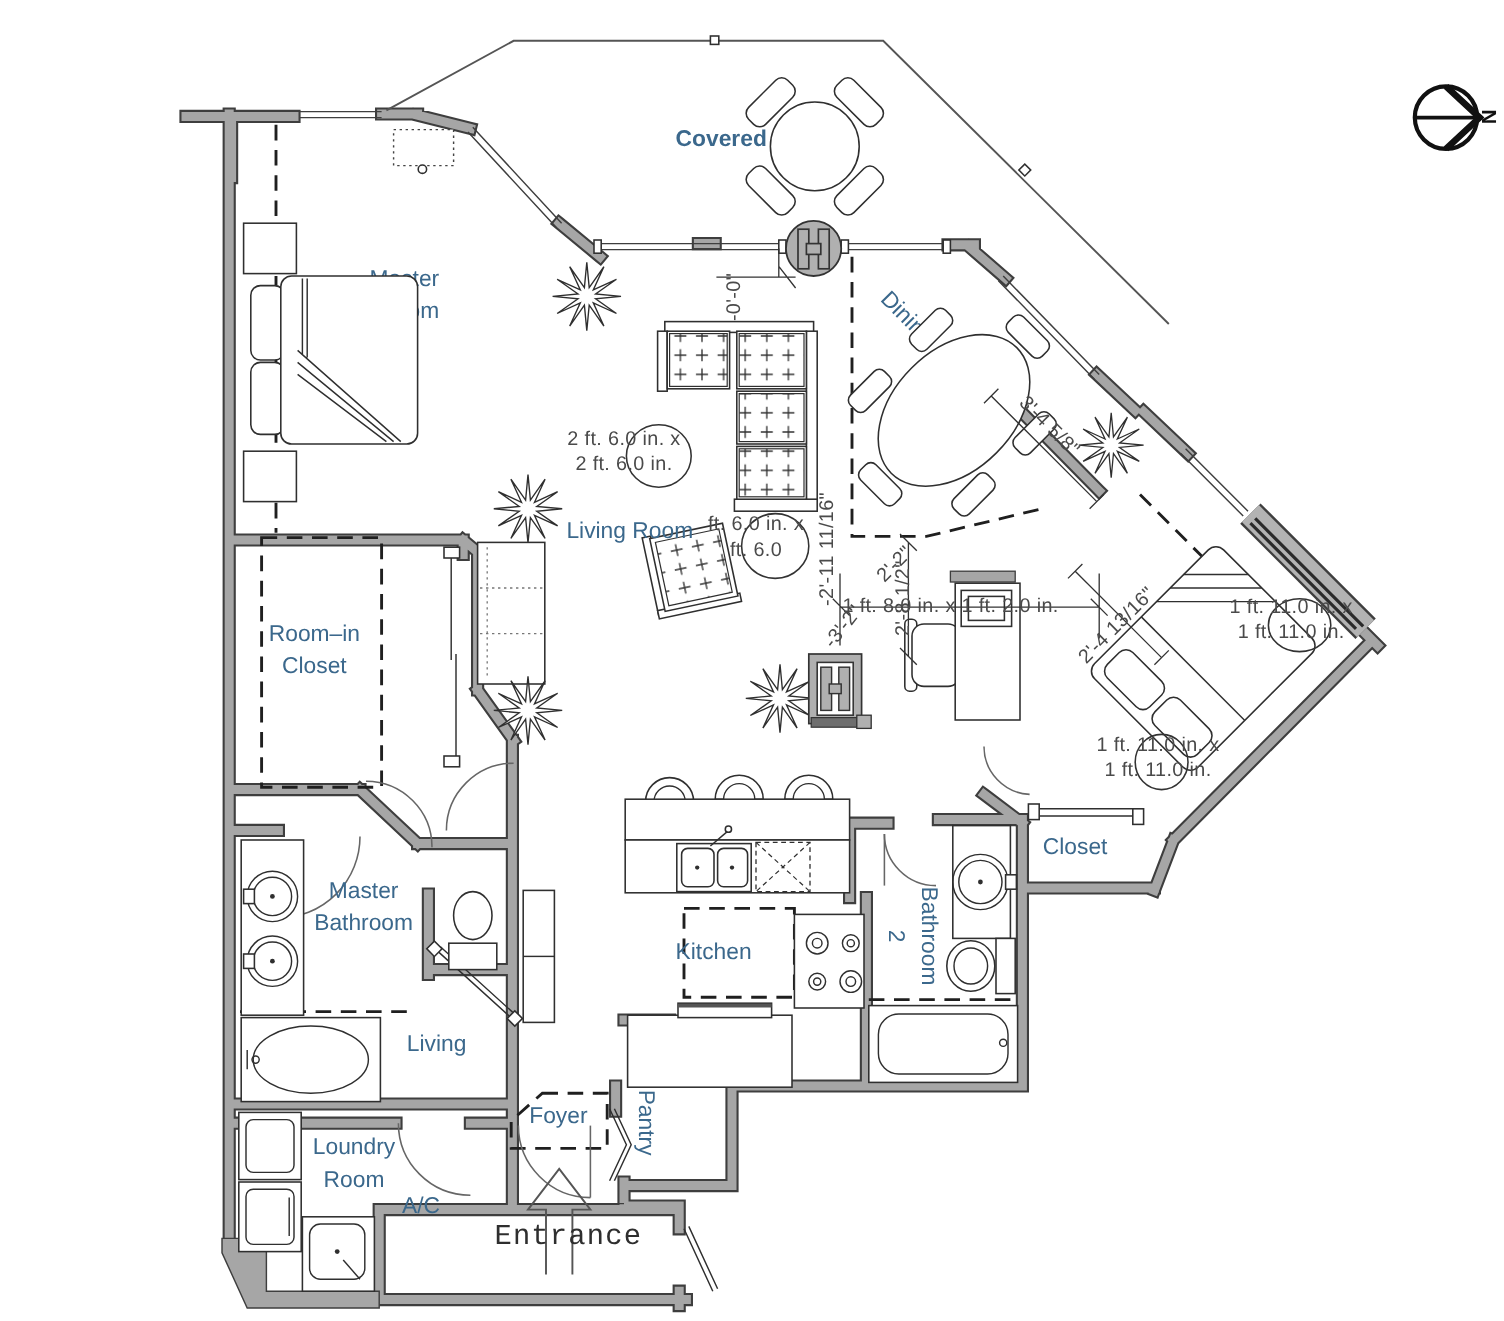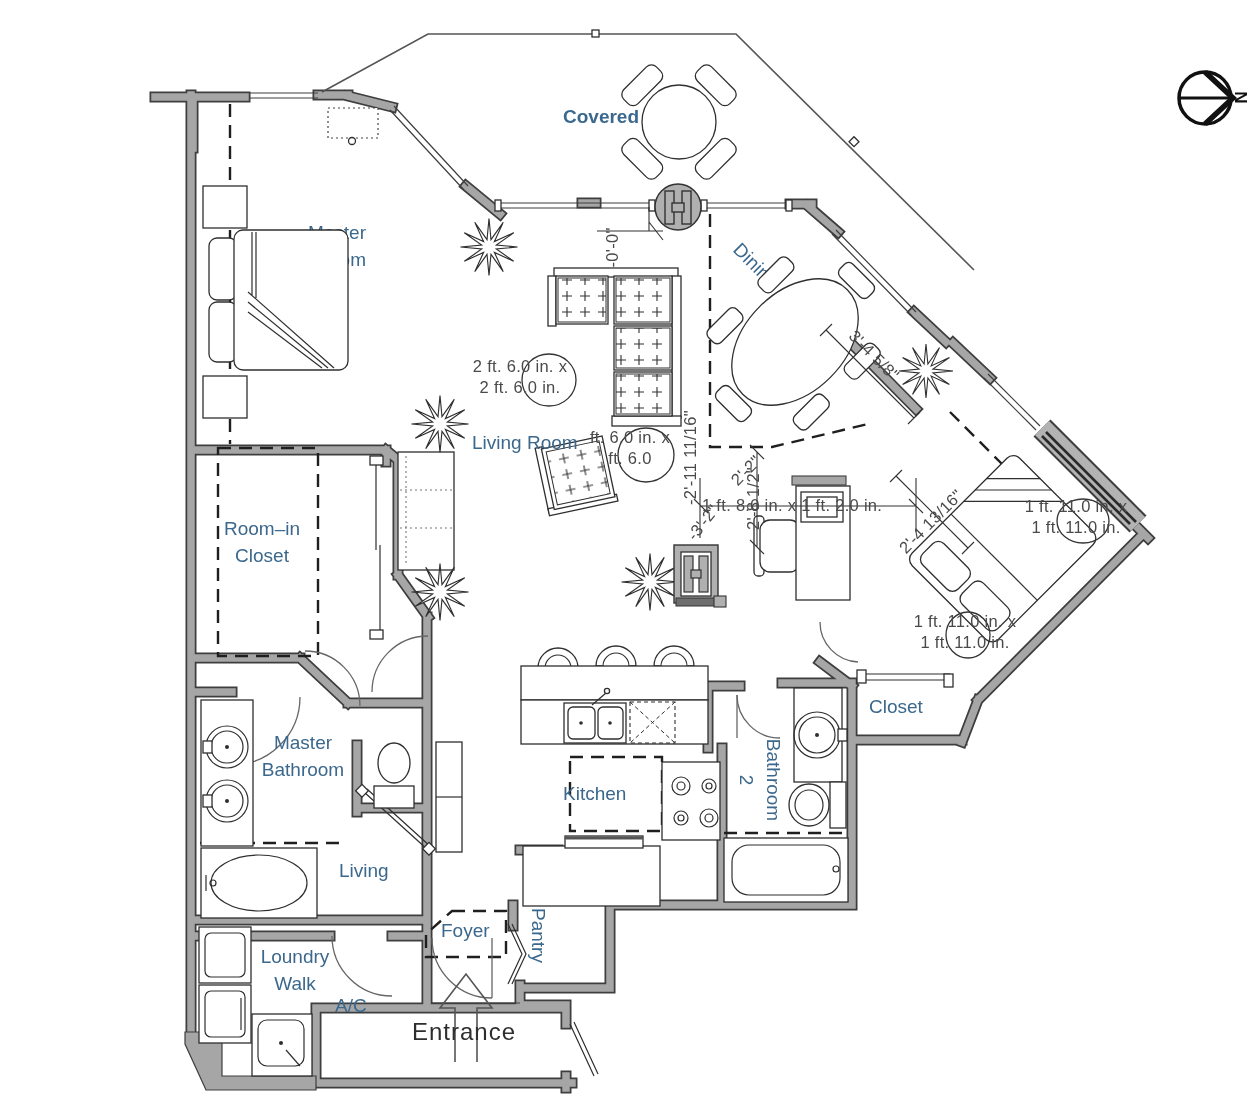--- a/index.html
+++ b/index.html
@@ -5,21 +5,21 @@
   html,body{margin:0;padding:0;background:#fff;}
   #plan{position:relative;width:1253px;height:1101px;background:#fff;overflow:hidden;
         font-family:"Liberation Sans", sans-serif;}
   #plan svg{position:absolute;left:0;top:0;z-index:2;}
   .lbl{position:absolute;z-index:5;color:var(--room_label,#3b688c);font-size:19px;line-height:27px;white-space:nowrap;}
   .lbl-under{position:absolute;z-index:1;color:var(--room_label,#3b688c);font-size:19px;line-height:27px;white-space:nowrap;}
   .dim{position:absolute;z-index:5;color:var(--dimension,#4a4a4a);font-size:16.5px;line-height:21px;
        letter-spacing:.3px;white-space:nowrap;}
   .ctr{text-align:center;}
   .rgt{text-align:right;}
-  .big{font-size:24px;color:var(--entrance_text,#2e2e2e);letter-spacing:1px;}
+  .big{font-size:24px;color:var(--entrance_text,#2e2e2e);letter-spacing:1px;font-family:Liberation Mono, monospace;}
   .rot90{transform:rotate(90deg);}
   .rotm90{transform:rotate(-90deg);}
   .rot45{transform:rotate(45deg);}
   .rotm45{transform:rotate(-45deg);}
   .rotm52{transform:rotate(-52deg);}
   .wall-outline{stroke:#3e3e3e;stroke-width:11;fill:none;stroke-linecap:square;}
   .wall-fill{stroke:#a6a6a6;stroke-width:7.5;fill:none;stroke-linecap:square;}
   .thin{stroke:#3e3e3e;stroke-width:1.2;fill:none;}
   .furn{stroke:#2f2f2f;stroke-width:1.3;fill:#fff;}
   .furnline{stroke:#2f2f2f;stroke-width:1.2;fill:none;}
@@ -396,21 +396,21 @@
   <div class="lbl" style="left:563px;top:780px;">Kitchen</div>
   <div class="lbl ctr rot90" style="left:705px;top:758px;width:120px;height:44px;">
     <span style="display:block">Bathroom</span>
     <span style="display:block">2</span>
   </div>
   <div class="lbl" style="left:869px;top:693px;">Closet</div>
   <div class="lbl" style="left:441px;top:917px;">Foyer</div>
   <div class="lbl ctr rot90" style="left:498px;top:922px;width:80px;">Pantry</div>
   <div class="lbl ctr" style="left:240px;top:943px;width:110px;">
     <span style="display:block">Loundry</span>
-    <span style="display:block">Walk</span>
+    <span style="display:block">Room</span>
   </div>
   <div class="lbl" style="left:335px;top:992px;">A/C</div>
   <div class="lbl big" style="left:412px;top:1018px;">Entrance</div>
 
   <div class="dim ctr" style="left:464px;top:356px;width:112px;">
     <span style="display:block">2 ft. 6.0 in. x</span>
     <span style="display:block">2 ft. 6.0 in.</span>
   </div>
   <div class="dim ctr" style="left:576px;top:427px;width:108px;">
     <span style="display:block">ft. 6.0 in. x</span>

